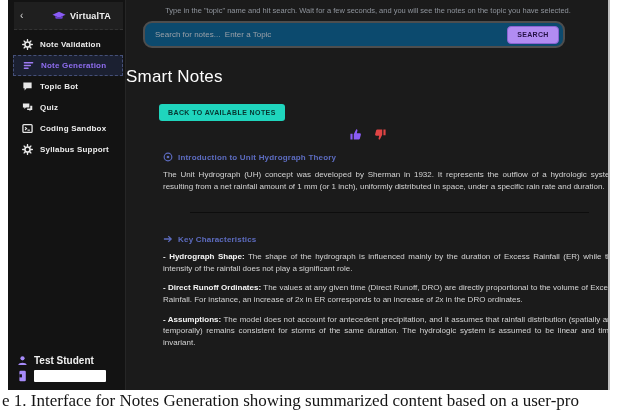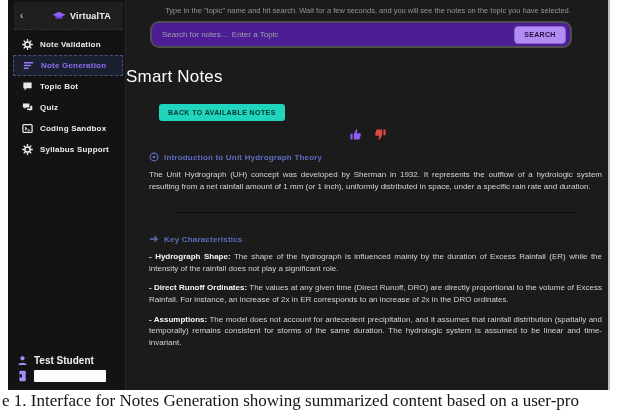--- a/index.html
+++ b/index.html
@@ -30,40 +30,40 @@
   .sb-user { position:absolute; left:5px; bottom:6px; width:110px; }
   .sb-user-row { display:flex; align-items:center; gap:6px; padding-left:4px; height:16px; }
   .sb-user-name { color:#f0f0f0; font-size:10px; font-weight:bold; }
   .sb-blank-field { width:72px; height:12px; background:#fff; border-radius:1px; border:none; }
 
   
   .main { position:absolute; left:117px; top:0; width:485px; height:100%; background:#1b1b1b;
           border-left:1px solid #262626; }
   .instruction { position:absolute; top:6px; left:0; width:100%; text-align:center;
                  color:#8f949c; font-size:7.5px; }
-  .searchbar { position:absolute; top:21px; left:24px; width:422px; height:27px; background:#4c1d95;
+  .searchbar { position:absolute; top:21px; left:17px; width:422px; height:27px; background:#0c4a6e;
                border:2px solid #4e4e4e; border-radius:9px; display:flex; align-items:center;
                padding:0 4px 0 10px; }
   .searchbar input { flex:1; background:transparent; border:none; outline:none;
                      color:#9aa0a8; font-size:8px; font-family:"Liberation Sans",sans-serif; }
   .searchbar input::placeholder { color:#9aa0a8; opacity:1; }
   .search-btn { width:52px; height:18px; background:#b18cf2; border:1px solid #8a63d2; border-radius:4px;
                 color:#241145; font-size:7px; font-weight:bold; letter-spacing:.3px; cursor:pointer; }
 
   .page-title { position:absolute; top:67px; left:0; width:100%; text-align:left;
                 color:#fdfdfd; font-size:17px; font-weight:500; letter-spacing:.2px; }
 
   .back-btn { position:absolute; top:104px; left:33px; background:#1fd5bd; color:#073530;
               border:none; border-radius:3px; font-size:7px; font-weight:bold; letter-spacing:.4px;
               padding:5px 9px; cursor:pointer; font-family:"Liberation Sans",sans-serif; }
 
   .feedback { position:absolute; top:128px; left:0; width:100%; display:flex; justify-content:center; gap:12px; }
   .thumb { width:13px; height:13px; cursor:pointer; }
 
-  .notes { position:absolute; top:152px; left:23px; width:453px; color:#d4d4d4; font-size:8px; }
+  .notes { position:absolute; top:152px; left:37px; width:453px; color:#d4d4d4; font-size:8px; }
   .sec-head { display:flex; align-items:center; gap:5px; color:#5d6cc0; font-size:8px;
               font-weight:bold; letter-spacing:.2px; margin-bottom:7px; }
   .para { line-height:1.45; text-align:justify; }
   .divider { border:none; border-top:1px solid #0d0d0d; margin:20px 27px 21px 27px; }
   .bullet { line-height:1.45; text-align:justify; margin-bottom:8px; }
   .bullet b { color:#f5f5f5; }
 
   
   .caption { position:absolute; left:2px; top:391px; width:100%; white-space:nowrap; overflow:hidden;
              font-family:"Liberation Serif", serif; font-size:17px; color:#151515; }

